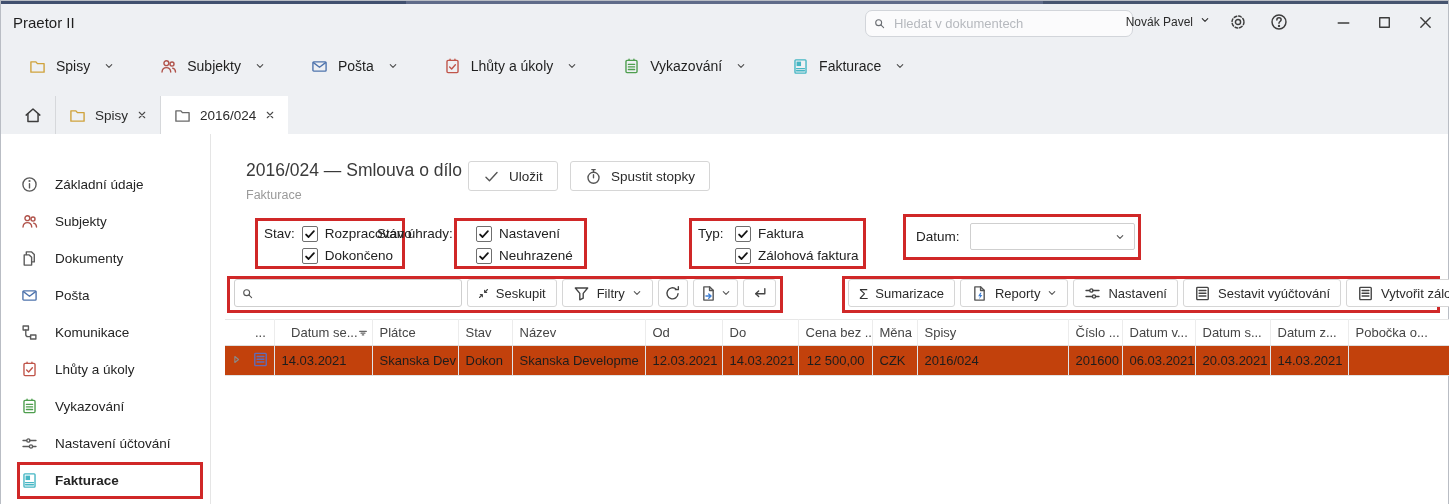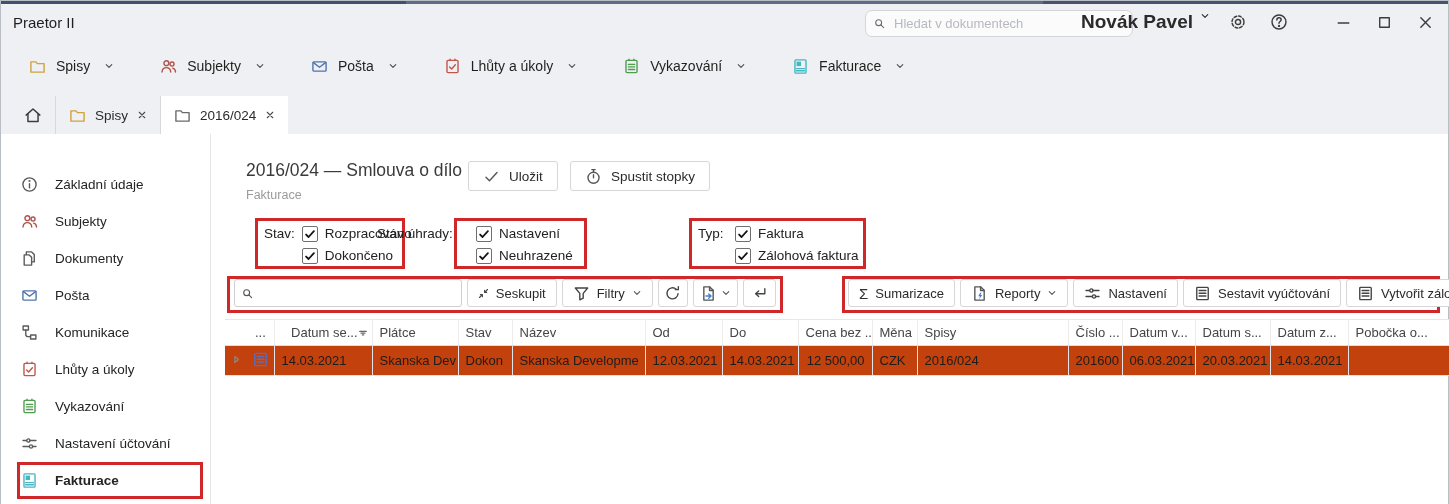--- a/index.html
+++ b/index.html
@@ -13,21 +13,21 @@
   svg.ic.xs{width:10px;height:10px;stroke-width:1.7;}
   svg.ic.lg{width:18px;height:18px;}
 
   
   .titlebar{height:36px;position:relative;display:flex;align-items:center;padding-left:12px;}
   .app-title{font-size:15px;color:#1f1f1f;}
   .tb-search{position:absolute;left:864px;top:6px;width:268px;height:27px;background:#fbfbfc;border:1px solid #d2d5da;border-radius:7px;display:flex;align-items:center;gap:7px;padding:0 8px;box-sizing:border-box;color:#6a6d72;}
   .tb-search input{border:none;outline:none;background:transparent;font-family:inherit;font-size:13px;color:#333;width:200px;}
   .tb-search input::placeholder{color:#b6b9be;}
   .tb-right{position:absolute;right:10px;top:0;height:36px;display:flex;align-items:center;gap:15px;color:#3c3c3c;}
-  .tb-user{display:flex;gap:7px;font-size:19px;color:#2b2b2b;font-weight:bold;}
+  .tb-user{display:flex;gap:7px;font-size:12px;color:#2b2b2b;}
   .winbtn{display:flex;align-items:center;justify-content:center;width:26px;height:26px;color:#3c3c3c;}
   .gap8{width:8px;}
 
   
   .menubar{height:52px;display:flex;align-items:center;gap:46px;padding-left:28px;}
   .menu-item{display:flex;align-items:center;gap:10px;font-size:14px;color:#1f1f1f;cursor:default;}
   .menu-item .chev{color:#4a4a4a;margin-left:4px;}
 
   
   .tabbar{height:42px;display:flex;align-items:flex-end;padding-left:10px;}
@@ -467,20 +467,31 @@
             <span class="cb">
                 <svg>
                   <use href="#check"></use>
                 </svg>
               </span>
             <span>Zálohová faktura</span>
           </span>
         </div>
       </div>
 
+      <div class="ann" style="left:692px;top:80px;width:238px;height:46px;">
+        <div class="datum-group">
+          <span>Datum:</span>
+          <span class="select">
+            <span></span>
+            <svg class="ic xs">
+                <use href="#chevron-down"></use>
+              </svg>
+          </span>
+        </div>
+      </div>
 
       <div class="ann" style="left:16px;top:142px;width:556px;height:37px;">
         <div class="tgroup">
           <span class="grid-search">
             <svg class="ic sm">
                 <use href="#search"></use>
               </svg>
             <input type="text" value="" style="">
           </span>
           <span class="btn-sm">

